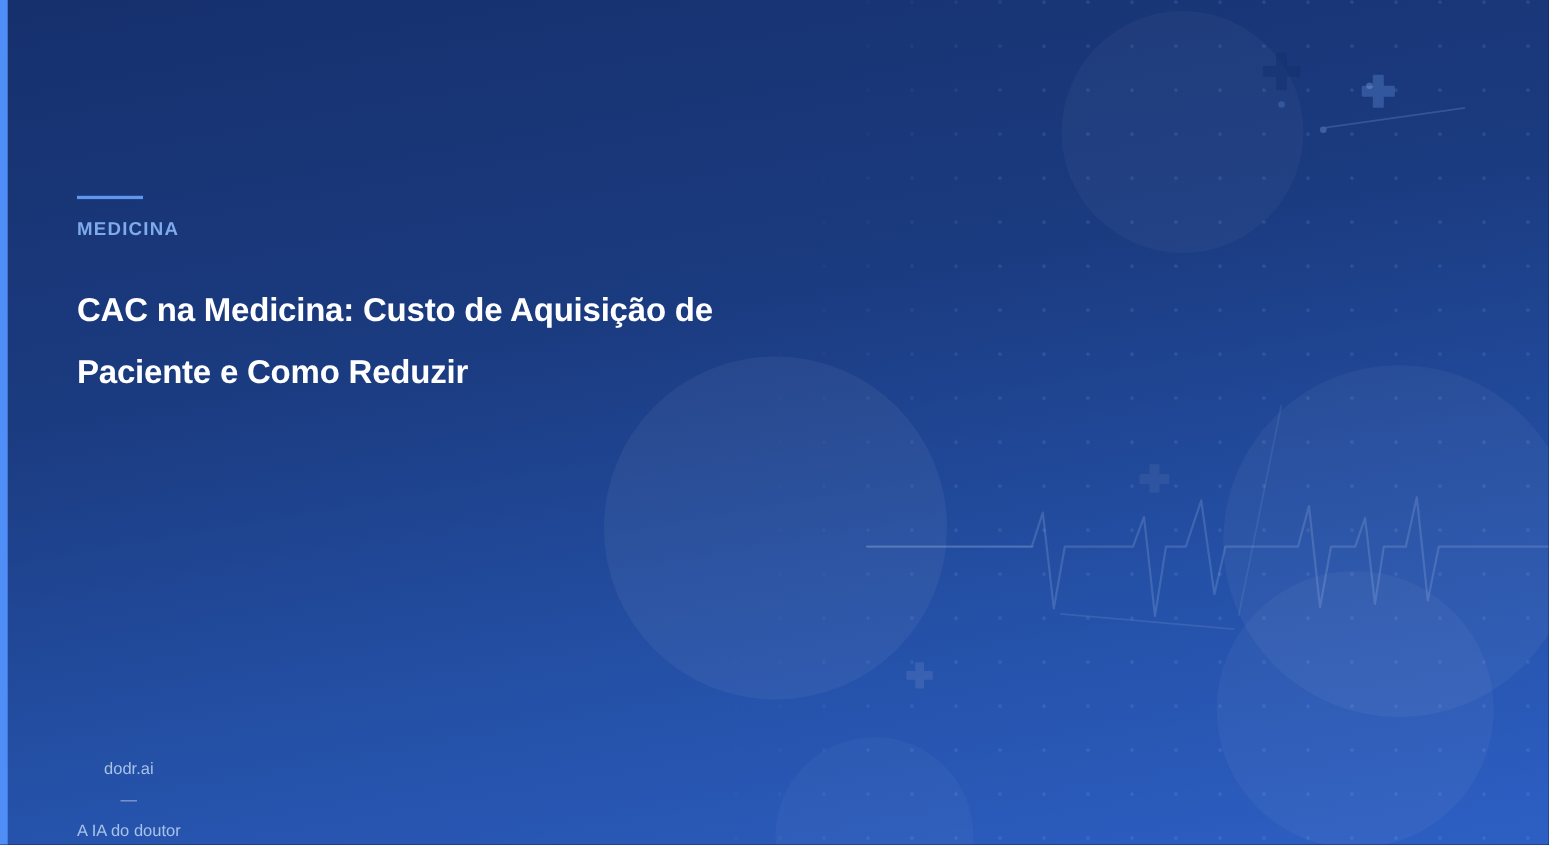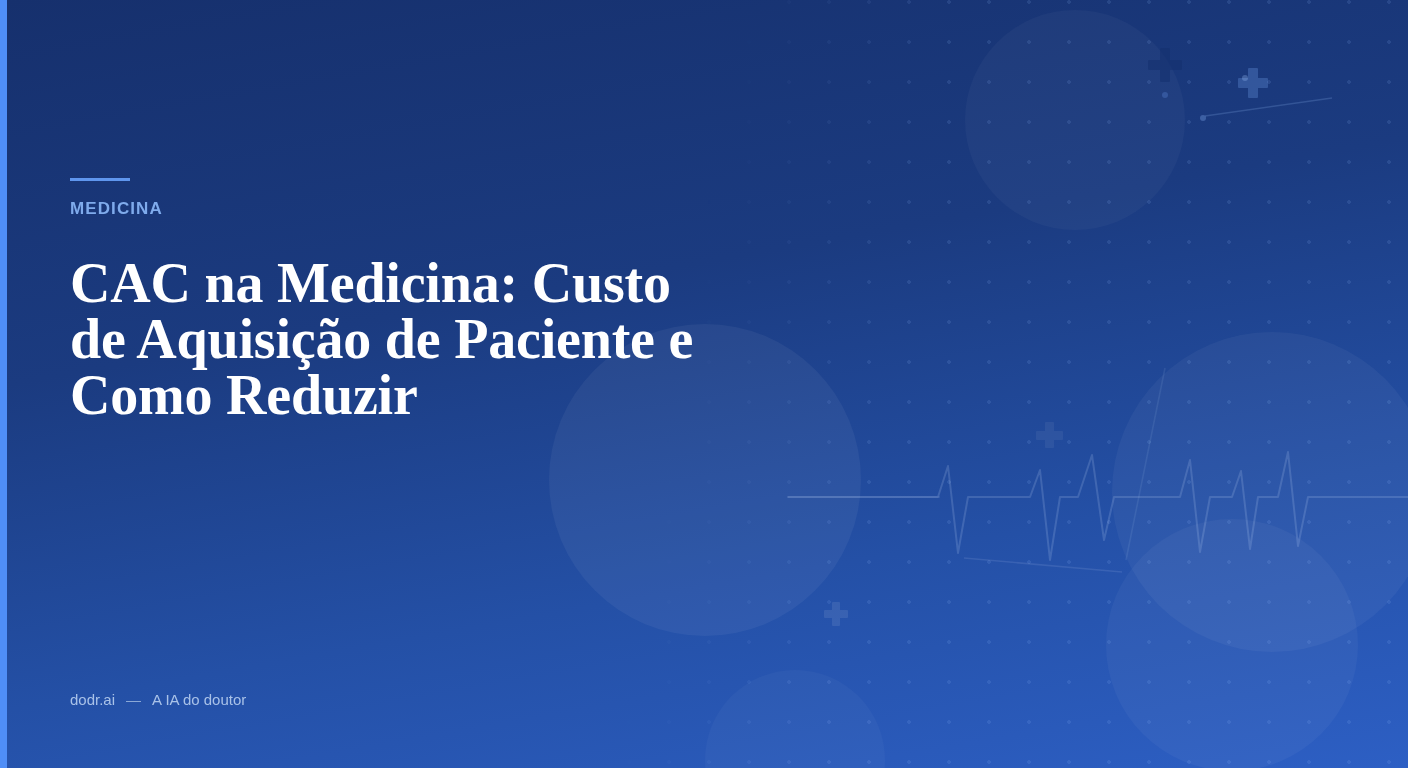--- a/index.html
+++ b/index.html
@@ -65,37 +65,37 @@
     letter-spacing: 1.1px;
     color: #7fabec;
     font-weight: 700;
     white-space: nowrap;
   }
   .headline {
     position: absolute;
     top: 255px; left: 0;
     width: 660px;
     margin: 0;
-    font-size: 56px;
+    font-size: 30px;
     line-height: 56px;
     font-weight: 700;
     color: #ffffff;
     letter-spacing: -0.2px;
-    font-family: Liberation Serif, serif;
   }
   .footer {
     position: absolute;
     left: 0;
     top: 691px;
     display: flex;
     align-items: center;
     gap: 11px;
     font-size: 15px;
     color: #a9c2e8;
     white-space: nowrap;
+    flex-direction: column;
   }
   .footer .sep {
     color: #8aa8d6;
   }
 </style>
 </head>
 <body>
 
 <div class="stage">
 

